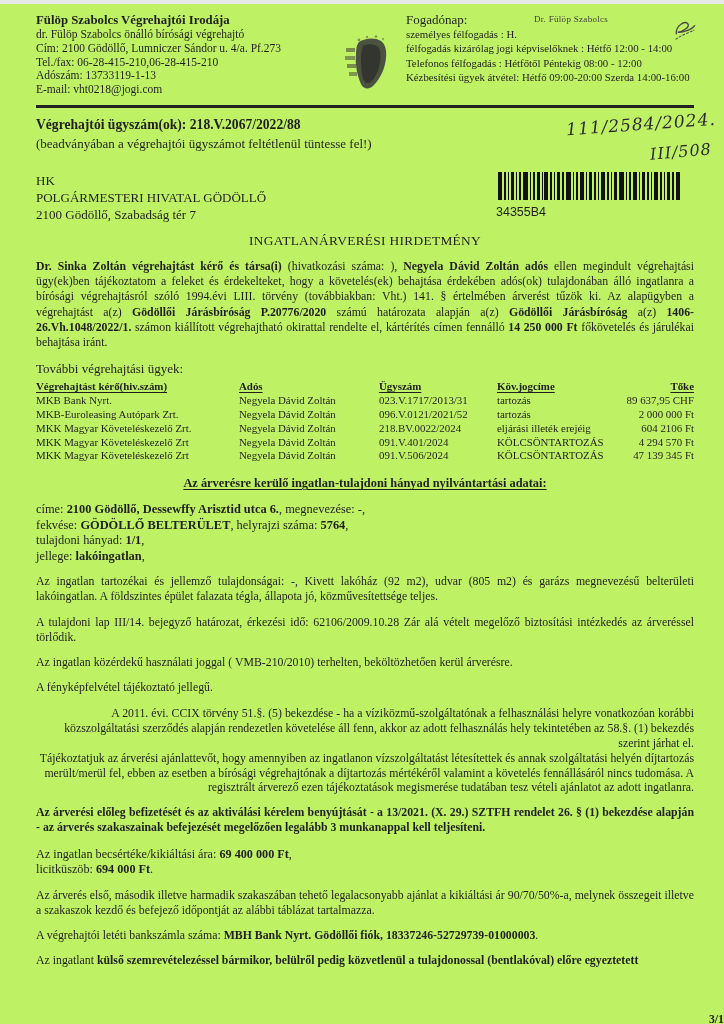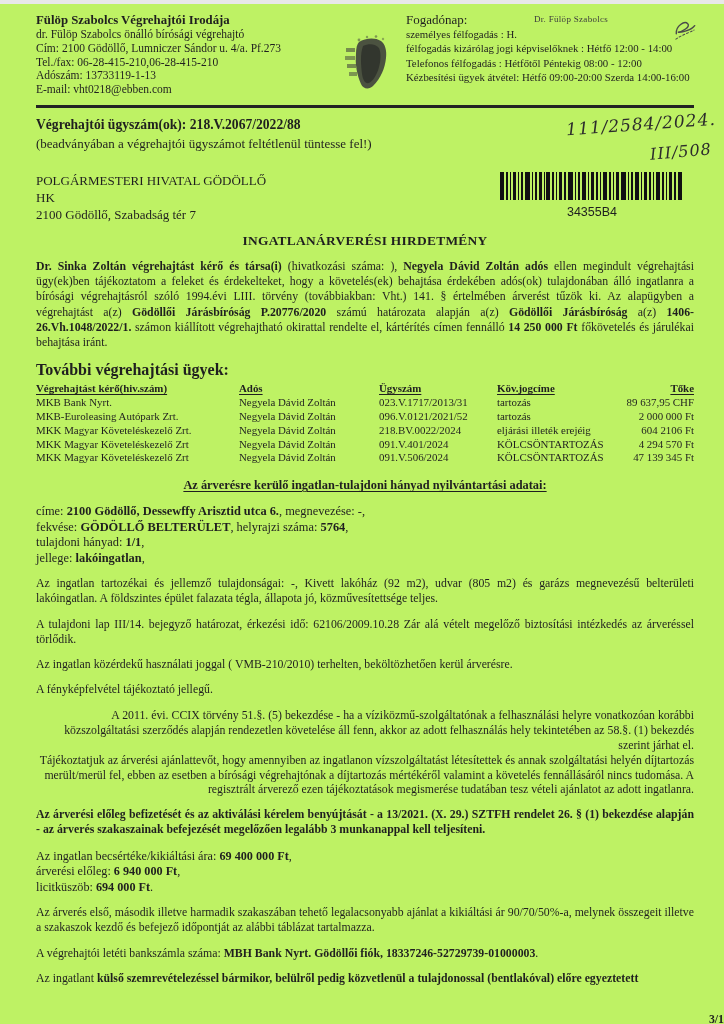--- a/index.html
+++ b/index.html
@@ -25,30 +25,30 @@
 
   
   .case-number { margin-top:9px; font-weight:bold; font-size:13.6px; }
   .case-note { margin-top:3px; font-size:13px; }
   .hw { position:absolute; font-family:"DejaVu Serif", serif; font-style:italic; color:#2c2c2c; letter-spacing:1px; }
   .hw1 { top:110px; right:8px; font-size:17px; transform:rotate(-4deg); }
   .hw2 { top:138px; right:12px; font-size:16px; transform:rotate(-5deg); }
 
   .recipient-row { margin-top:20px; display:flex; justify-content:space-between; }
   .recipient { font-size:13px; line-height:17px; }
-  .barcode-block { width:192px; text-align:center; margin-right:6px; }
+  .barcode-block { width:192px; text-align:left; margin-right:6px; }
   .barcode-label { font-family:"Liberation Sans", sans-serif; font-size:12.5px; margin-top:1px; }
 
-  .doc-title { margin-top:10px; text-align:center; font-weight:bold; font-size:13.4px; letter-spacing:.3px; }
+  .doc-title { margin-top:10px; text-align:center; font-weight:normal; font-size:13.4px; letter-spacing:.3px; }
 
   p.body { margin-top:10px; font-size:11.8px; line-height:15.2px; text-align:justify; }
   p.left { text-align:left; }
   .bold-para { font-weight:bold; }
 
-  .further-label { margin-top:11px; font-size:16px;font-weight:bold; }
+  .further-label { margin-top:11px; font-size:13px; }
 
   
   .vtable { margin-top:2px; font-size:10.9px; }
   .trow { display:grid; grid-template-columns:203px 140px 118px 122px 1fr; line-height:13.8px; }
   .trow.head { line-height:15px; }
   .trow.head span { font-weight:bold; text-decoration:underline; text-underline-offset:2px; }
   .cell-principal { text-align:right; }
   .trow.head .cell-principal span { display:inline-block; }
 
   .section-header { margin-top:13px; text-align:center; font-weight:bold; font-size:12.4px;
@@ -72,21 +72,21 @@
 <div class="page">
   <div class="content">
 
     <div class="letterhead">
       <div class="lh-left">
         <div class="office-name">Fülöp Szabolcs Végrehajtói Irodája</div>
         <div>dr. Fülöp Szabolcs önálló bírósági végrehajtó</div>
         <div>Cím: 2100 Gödöllő, Lumniczer Sándor u. 4/a. Pf.273</div>
         <div>Tel./fax: 06-28-415-210,06-28-415-210</div>
         <div>Adószám: 13733119-1-13</div>
-        <div>E-mail: vht0218@ebben.com</div>
+        <div>E-mail: vht0218@jogi.com</div>
       </div>
 
       <div class="lh-stamp">
         <svg width="46" height="60" viewBox="0 0 46 60" aria-hidden="true">
           <g fill="#3b3b3b">
             <rect x="1" y="14" width="9" height="4" opacity="0.55"></rect>
             <rect x="0" y="22" width="10" height="4" opacity="0.5"></rect>
             <rect x="2" y="30" width="9" height="4" opacity="0.55"></rect>
             <rect x="4" y="38" width="8" height="4" opacity="0.5"></rect>
             <path d="M14 8 C20 4 30 3 36 7 C40 10 42 16 41 24 C40 34 36 44 28 52 C24 56 18 55 16 50 C12 41 10 30 11 20 C11 14 12 10 14 8 Z" opacity="0.88"></path>
@@ -118,22 +118,22 @@
       </div>
     </div>
 
     <div class="rule"></div>
 
     <div class="case-number">Végrehajtói ügyszám(ok): 218.V.2067/2022/88</div>
     <div class="case-note">(beadványában a végrehajtói ügyszámot feltétlenül tüntesse fel!)</div>
 
     <div class="recipient-row">
       <div class="recipient">
+        <div>HK</div>
         <div>POLGÁRMESTERI HIVATAL GÖDÖLLŐ</div>
-        <div>HK</div>
         <div>2100 Gödöllő, Szabadság tér 7</div>
       </div>
       <div class="barcode-block">
         <svg width="188" height="28" viewBox="0 0 188 28" aria-hidden="true">
           <g fill="#111">
             <rect x="2" y="0" width="4" height="28"></rect>
               <rect x="8" y="0" width="2" height="28"></rect>
               <rect x="12" y="0" width="1" height="28"></rect>
               <rect x="15" y="0" width="3" height="28"></rect>
               <rect x="20" y="0" width="1" height="28"></rect>
@@ -247,21 +247,20 @@
 
     <div class="ccix">
       <p>A 2011. évi. CCIX törvény 51.§. (5) bekezdése - ha a víziközmű-szolgáltatónak a felhasználási helyre vonatkozóan korábbi közszolgáltatási szerződés alapján rendezetlen követelése áll fenn, akkor az adott felhasználás hely tekintetében az 58.§. (1) bekezdés szerint járhat el.</p>
       <p>Tájékoztatjuk az árverési ajánlattevőt, hogy amennyiben az ingatlanon vízszolgáltatást létesítettek és annak szolgáltatási helyén díjtartozás merült/merül fel, ebben az esetben a bírósági végrehajtónak a díjtartozás mértékéről valamint a követelés fennállásáról nincs tudomása. A regisztrált árverező ezen tájékoztatások megismerése tudatában tesz vételi ajánlatot az adott ingatlanra.</p>
     </div>
 
     <p class="body bold-para">Az árverési előleg befizetését és az aktiválási kérelem benyújtását - a 13/2021. (X. 29.) SZTFH rendelet 26. § (1) bekezdése alapján - az árverés szakaszainak befejezését megelőzően legalább 3 munkanappal kell teljesíteni.</p>
 
     <div class="prices">
       <div><span>Az ingatlan becsértéke/kikiáltási ára: </span><b>69 400 000 Ft</b><span>,</span></div>
-      <div><span>árverési előleg: </span><b>6 940 000 Ft</b><span>,</span></div>
       <div><span>licitküszöb: </span><b>694 000 Ft</b><span>.</span></div>
     </div>
 
     <p class="body">Az árverés első, második illetve harmadik szakaszában tehető legalacsonyabb ajánlat a kikiáltási ár 90/70/50%-a, melynek összegeit illetve a szakaszok kezdő és befejező időpontját az alábbi táblázat tartalmazza.</p>
     <p class="body left"><span>A végrehajtói letéti bankszámla száma: </span><b>MBH Bank Nyrt. Gödöllői fiók, 18337246-52729739-01000003</b><span>.</span></p>
     <p class="body"><span>Az ingatlant </span><b>külső szemrevételezéssel bármikor, belülről pedig közvetlenül a tulajdonossal (bentlakóval) előre egyeztetett</b></p>
   </div>
 
   <div class="hw hw1">111/2584/2024.</div>
   <div class="hw hw2">III/508</div>

